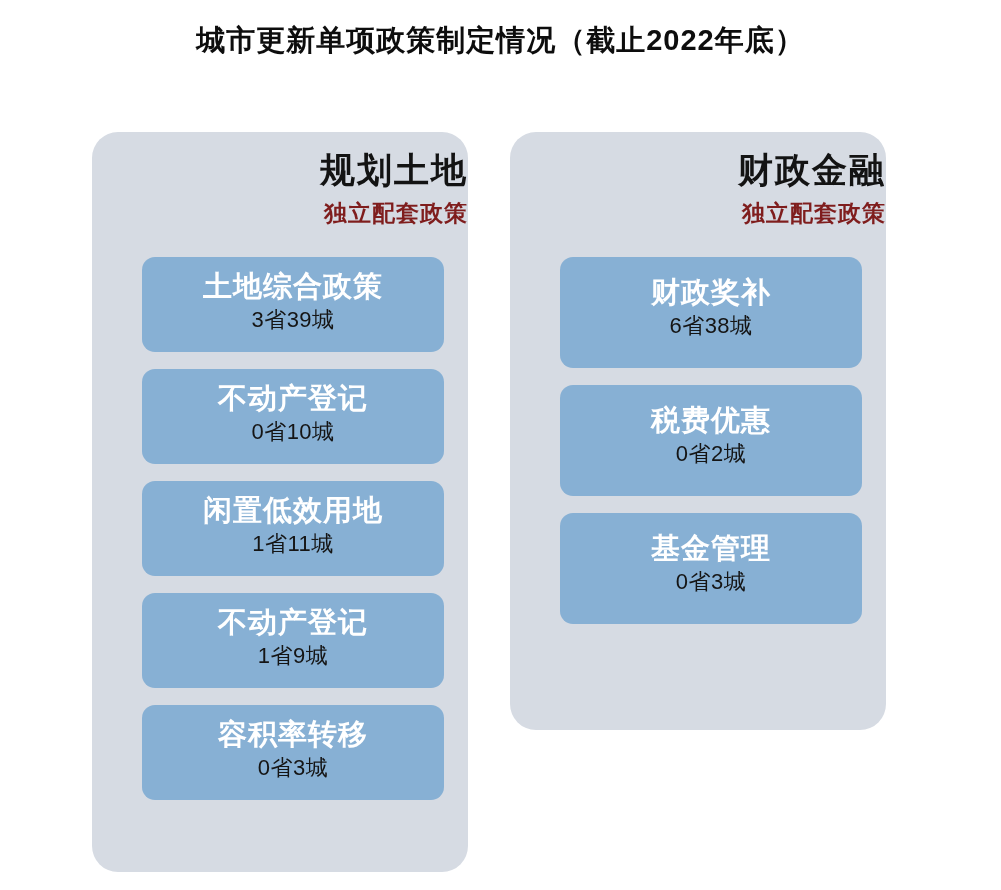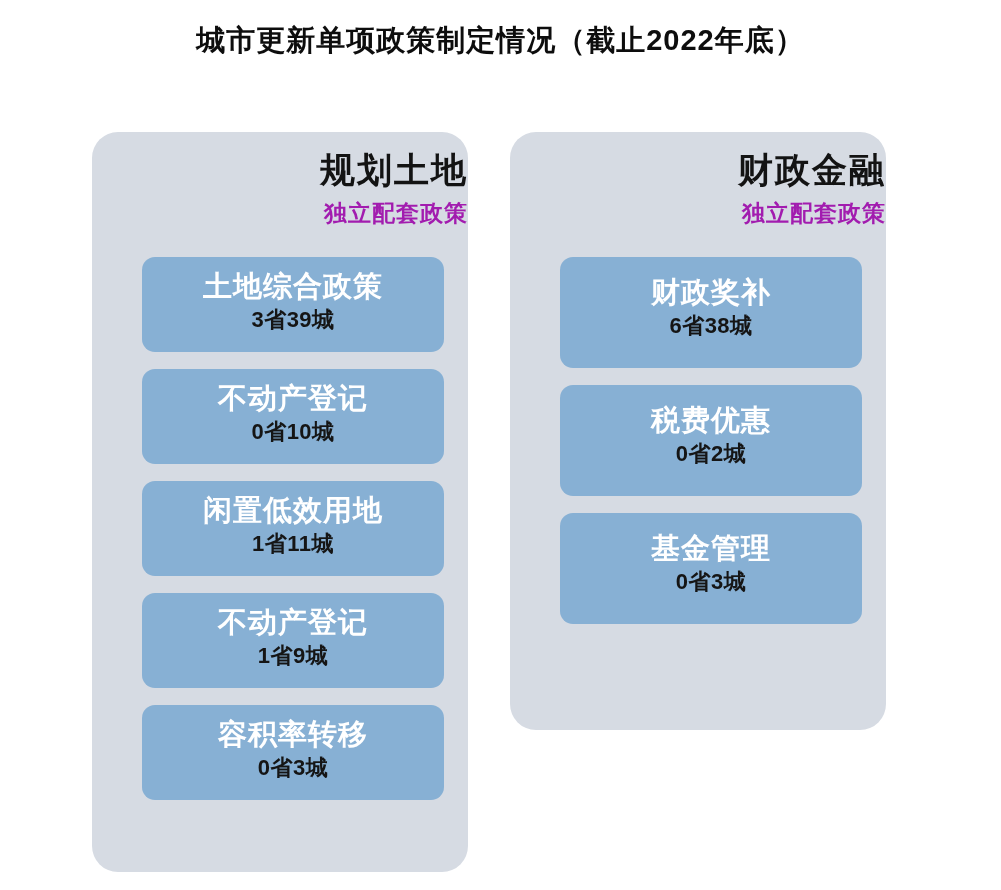--- a/index.html
+++ b/index.html
@@ -67,21 +67,21 @@
     font-size: 35px;
     font-weight: bold;
     letter-spacing: 2px;
     color: #131313;
     line-height: 48px;
   }
   .panel-sub {
     font-size: 23px;
     font-weight: bold;
     letter-spacing: 1px;
-    color: #a21caf;
+    color: #7f1d1d;
     line-height: 34px;
     margin-top: 2px;
   }
 
   
   .card-list {
     margin-top: 16px;
     padding: 11px 24px;
     margin-left: 26px;
   }
@@ -98,21 +98,21 @@
 
   .card-title {
     font-size: 29px;
     font-weight: bold;
     color: #ffffff;
     letter-spacing: 1px;
     line-height: 38px;
   }
   .card-stat {
     font-size: 22px;
-    font-weight: bold;
+    font-weight: normal;
     color: #151515;
     letter-spacing: 0.5px;
     line-height: 30px;
   }
 </style>
 </head>
 <body>
 
 <div class="title-block">
   <div class="title-line">城市更新单项政策制定情况（截止2022年底）</div>

